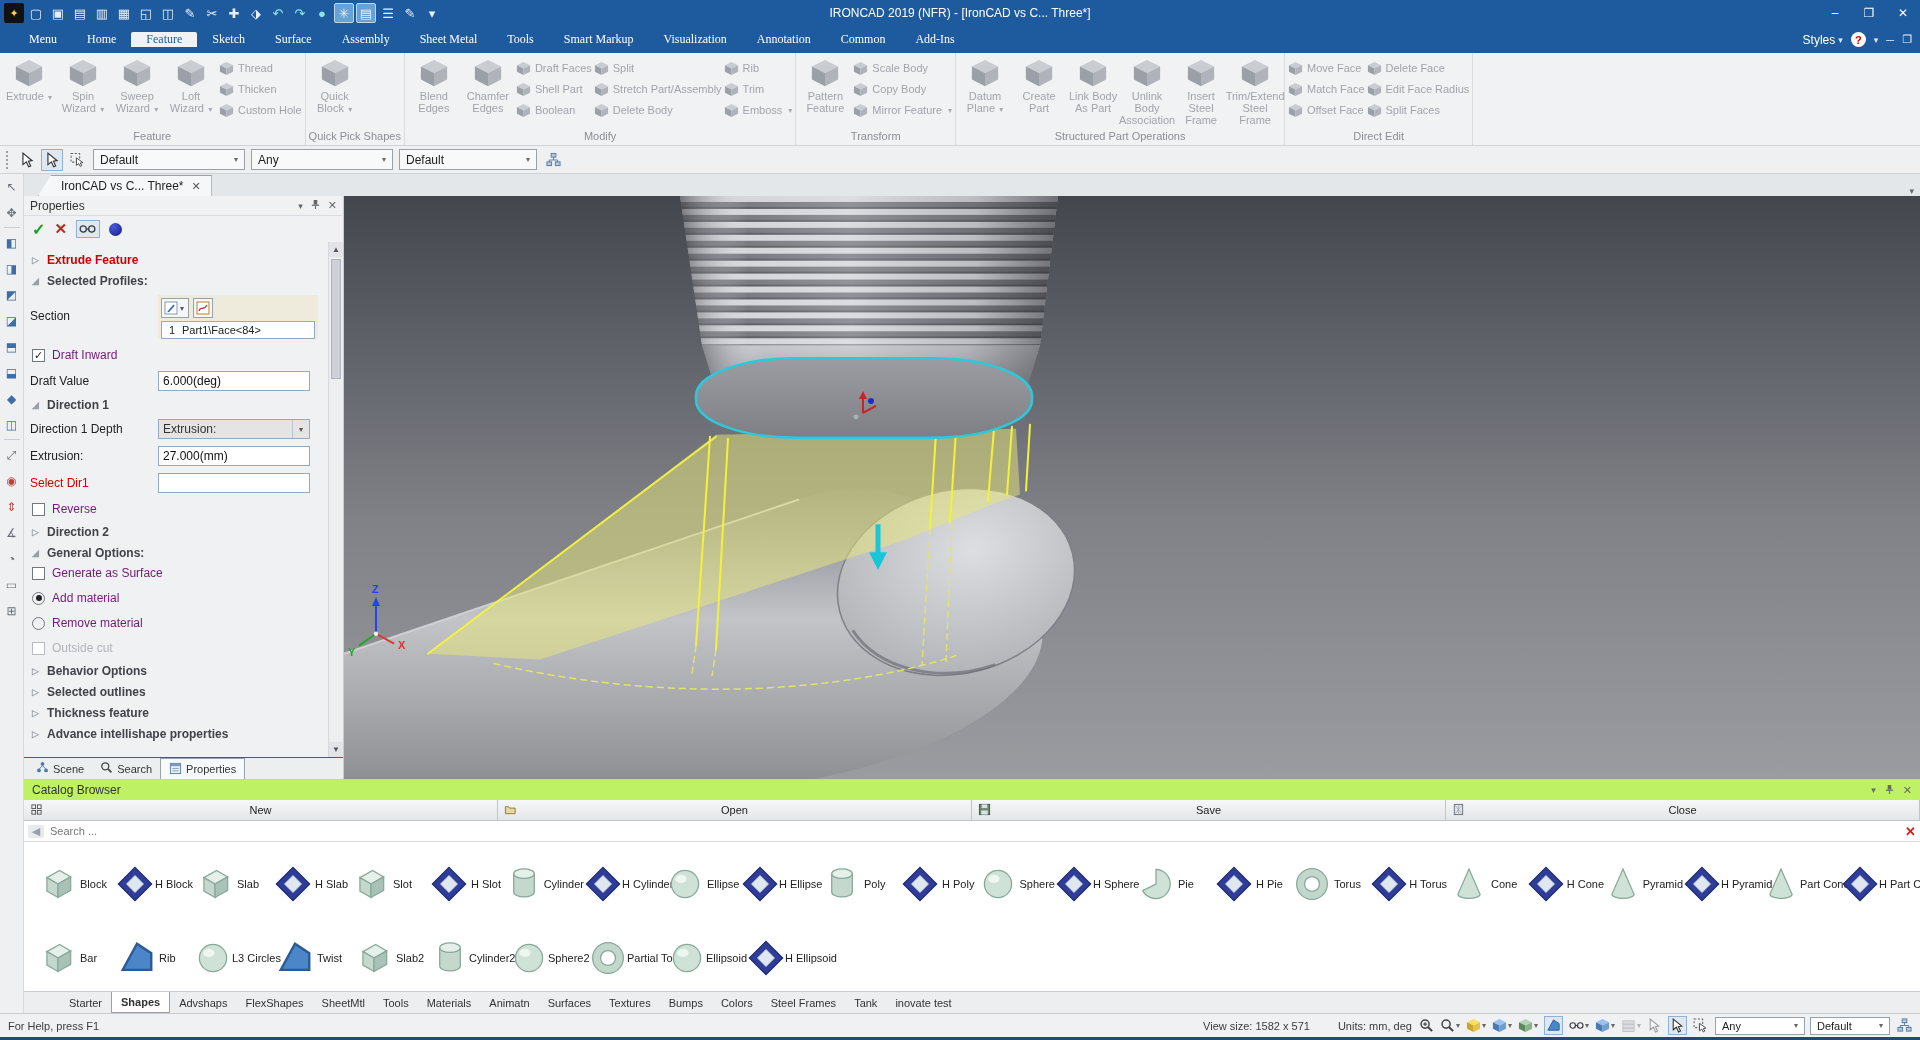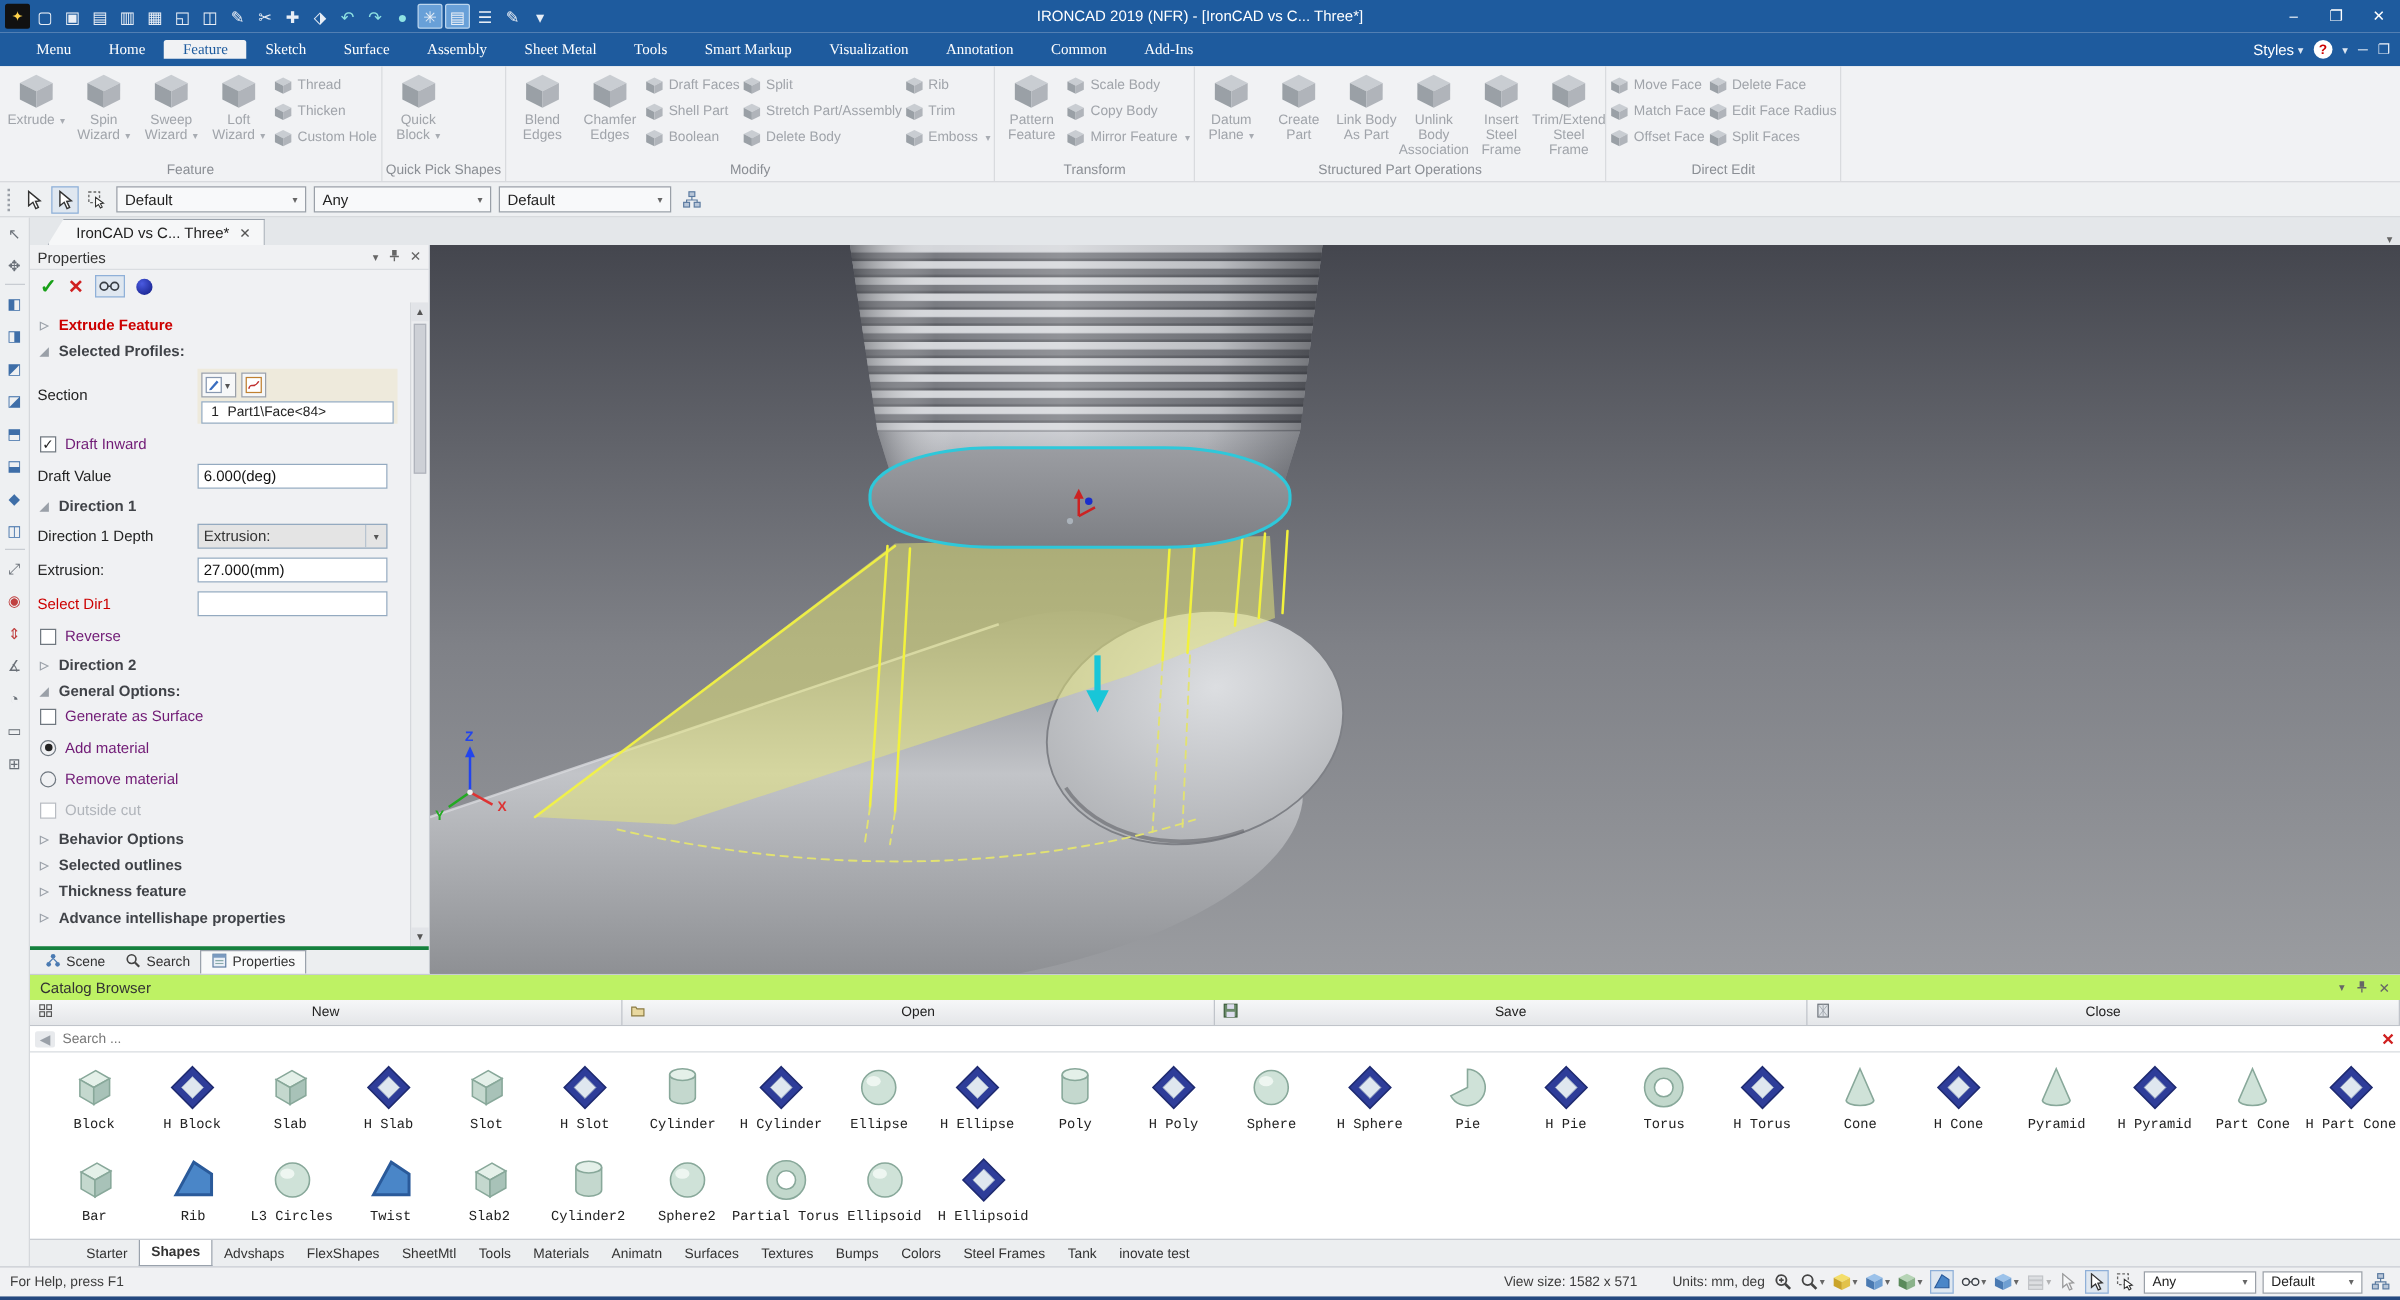--- a/index.html
+++ b/index.html
@@ -111,21 +111,21 @@
   .sec-btn { height:20px; background:#f6f7f8; border:1px solid #9aa0a8; display:flex; align-items:center; padding:0 2px;}
   .sec-btn svg { width:14px; height:14px;}
   .sec-btn .cbarrow{font-size:8px;color:#555;padding:0 2px;}
   .sec-row { height:18px; background:#fff; border:1px solid #94aac0; display:flex; align-items:center; font-size:11px;}
   .sec-row .idx { width:20px; text-align:center; color:#222;}
   .sec-row .val { color:#222;}
   .pscroll { width:15px; background:#eceef0; border-left:1px solid #d5d8dc; display:flex; flex-direction:column; flex:0 0 auto;}
   .psbtn { height:15px; display:flex; align-items:center; justify-content:center; font-size:8px; color:#555; background:#e2e4e8;}
   .psbtn.dn { margin-top:auto;}
   .psthumb { margin:2px 2px; height:120px; background:#cdd0d6; border:1px solid #b0b4bc;}
-  .ptabs { height:22px; border-top:3px solid #15803d; display:flex; align-items:stretch; background:#eceef0; padding-left:4px;}
+  .ptabs { height:22px; border-top:1px solid #15803d; display:flex; align-items:stretch; background:#eceef0; padding-left:4px;}
   .ptab { display:flex; align-items:center; gap:4px; padding:0 8px; font-size:11px; color:#333;}
   .ptab.active { background:#f8f9fa; border:1px solid #9aa2ac; border-bottom:none;}
   .ptab svg { width:13px; height:13px;}
 
   
   .viewport { flex:1; min-width:0; position:relative; background:#6f7177;}
   .viewport svg { width:100%; height:100%; display:block;}
 
   
   .catalog { height:234px; background:#fff; border-top:1px solid #c8ccd2; display:flex; flex-direction:column; flex:0 0 auto;}
@@ -134,21 +134,21 @@
   .catbtns { height:21px; display:flex; background:linear-gradient(#f6f7f8,#e4e6e9); border-bottom:1px solid #c0c4ca; flex:0 0 auto;}
   .catbtn { flex:1; display:flex; align-items:center; border-right:1px solid #c0c4ca; font-size:11px; color:#222; position:relative;}
   .catbtn svg { width:13px; height:13px; margin-left:6px;}
   .catbtn .cblab { position:absolute; left:0; right:0; text-align:center;}
   .catsearch { height:21px; display:flex; align-items:center; background:#fff; border-bottom:1px solid #d8dbe0; padding:0 4px; gap:6px; flex:0 0 auto;}
   .catsearch .back { color:#9aa0a8; font-size:11px; background:#e8eaed; width:16px; text-align:center; border-radius:2px;}
   .catsearch .stext { color:#777; font-size:11px;}
   .catsearch .sclear { margin-left:auto; color:#d02020; font-weight:bold; font-size:13px;}
   .shapes { flex:1; overflow:hidden; padding:4px 0 0 12px;}
   .shrow { display:flex; height:74px;}
-  .shape { width:79px; display:flex; flex-direction:column; align-items:center; cursor:default;font-family:Liberation Mono, monospace;}
+  .shape { width:79px; display:flex; flex-direction:row; align-items:center; cursor:default;}
   .shape .shic { width:44px; height:44px; display:flex; align-items:center; justify-content:center; margin-top:2px;}
   .shape .shic svg { width:38px; height:38px;}
   .shape .shlab { font-size:11px; color:#222; margin-top:2px; white-space:nowrap;}
   .cattabs { height:22px; background:#eceef0; border-top:1px solid #c8ccd2; display:flex; align-items:stretch; padding-left:36px; flex:0 0 auto;}
   .cattab { display:flex; align-items:center; padding:0 9px; font-size:11px; color:#333;}
   .cattab.active { background:#fff; border:1px solid #9aa2ac; border-top:none; font-weight:bold;}
 
   
   .statusbar { height:24px; background:#f0f1f3; border-top:1px solid #c8ccd2; display:flex; align-items:center; padding:0 8px; gap:8px; flex:0 0 auto; font-size:11px; color:#3c3c3c;}
   .sbright { margin-left:auto; display:flex; align-items:center; gap:7px;}

